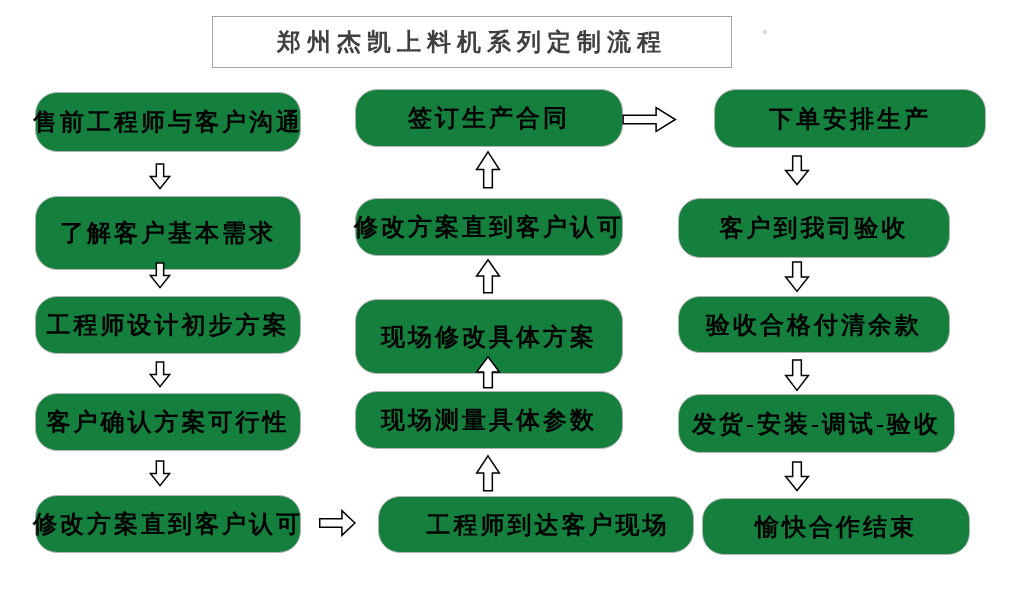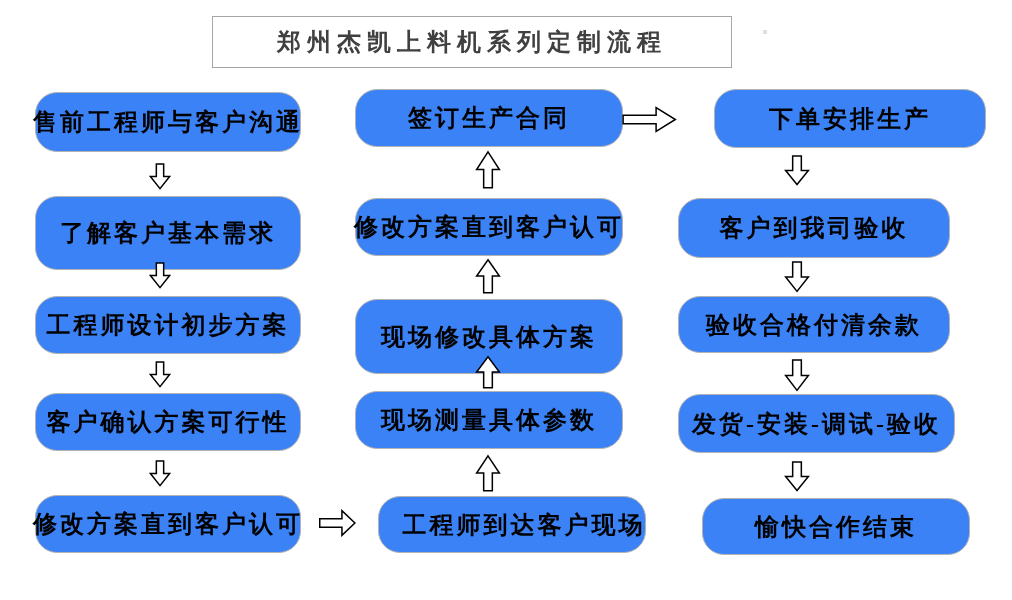--- a/index.html
+++ b/index.html
@@ -31,21 +31,21 @@
     font-size: 24px;
     font-weight: bold;
     letter-spacing: 6px;
     color: #404040;
     white-space: nowrap;
   }
   .node {
     position: absolute;
     border: 1px solid #b3b3b3;
     border-radius: 22px;
-    background: #3b82f6;
+    background: #15803d;
     display: flex;
     align-items: center;
     justify-content: center;
     font-size: 24px;
     font-weight: bold;
     letter-spacing: 3px;
     color: #000000;
     white-space: nowrap;
     box-sizing: border-box;
   }
@@ -76,21 +76,21 @@
   <div class="node" style="left:35px; top:92px;  width:266px; height:60px;">售前工程师与客户沟通</div>
   <div class="node" style="left:35px; top:196px; width:266px; height:74px;">了解客户基本需求</div>
   <div class="node" style="left:35px; top:296px; width:266px; height:58px;">工程师设计初步方案</div>
   <div class="node" style="left:35px; top:393px; width:266px; height:58px;">客户确认方案可行性</div>
   <div class="node" style="left:35px; top:495px; width:266px; height:58px;">修改方案直到客户认可</div>
 
   <div class="node" style="left:355px; top:89px;  width:268px; height:58px;">签订生产合同</div>
   <div class="node" style="left:355px; top:198px; width:268px; height:58px;">修改方案直到客户认可</div>
   <div class="node" style="left:355px; top:299px; width:268px; height:75px;">现场修改具体方案</div>
   <div class="node" style="left:355px; top:391px; width:268px; height:58px;">现场测量具体参数</div>
-  <div class="node" style="left:378px; top:496px; width:268px; height:57px;padding-left:24px;">工程师到达客户现场</div>
+  <div class="node" style="left:378px; top:496px; width:316px; height:57px;padding-left:24px;">工程师到达客户现场</div>
 
   <div class="node" style="left:678px; top:89px;  width:272px; height:59px;margin-left:36px;">下单安排生产</div>
   <div class="node" style="left:678px; top:198px; width:272px; height:60px;">客户到我司验收</div>
   <div class="node" style="left:678px; top:296px; width:272px; height:57px;">验收合格付清余款</div>
   <div class="node" style="left:678px; top:394px; width:277px; height:59px;">发货-安装-调试-验收</div>
   <div class="node" style="left:702px; top:498px; width:268px; height:57px;">愉快合作结束</div>
 
   <svg class="arrow" style="left:149px; top:163px;" width="22" height="27" viewBox="0 0 24 30" preserveAspectRatio="none">
       <path d="M8 1 L16 1 L16 15 L22.5 15 L12 28.5 L1.5 15 L8 15 Z" fill="#ffffff" stroke="#000000" stroke-width="1.5" vector-effect="non-scaling-stroke"></path>
     </svg>

